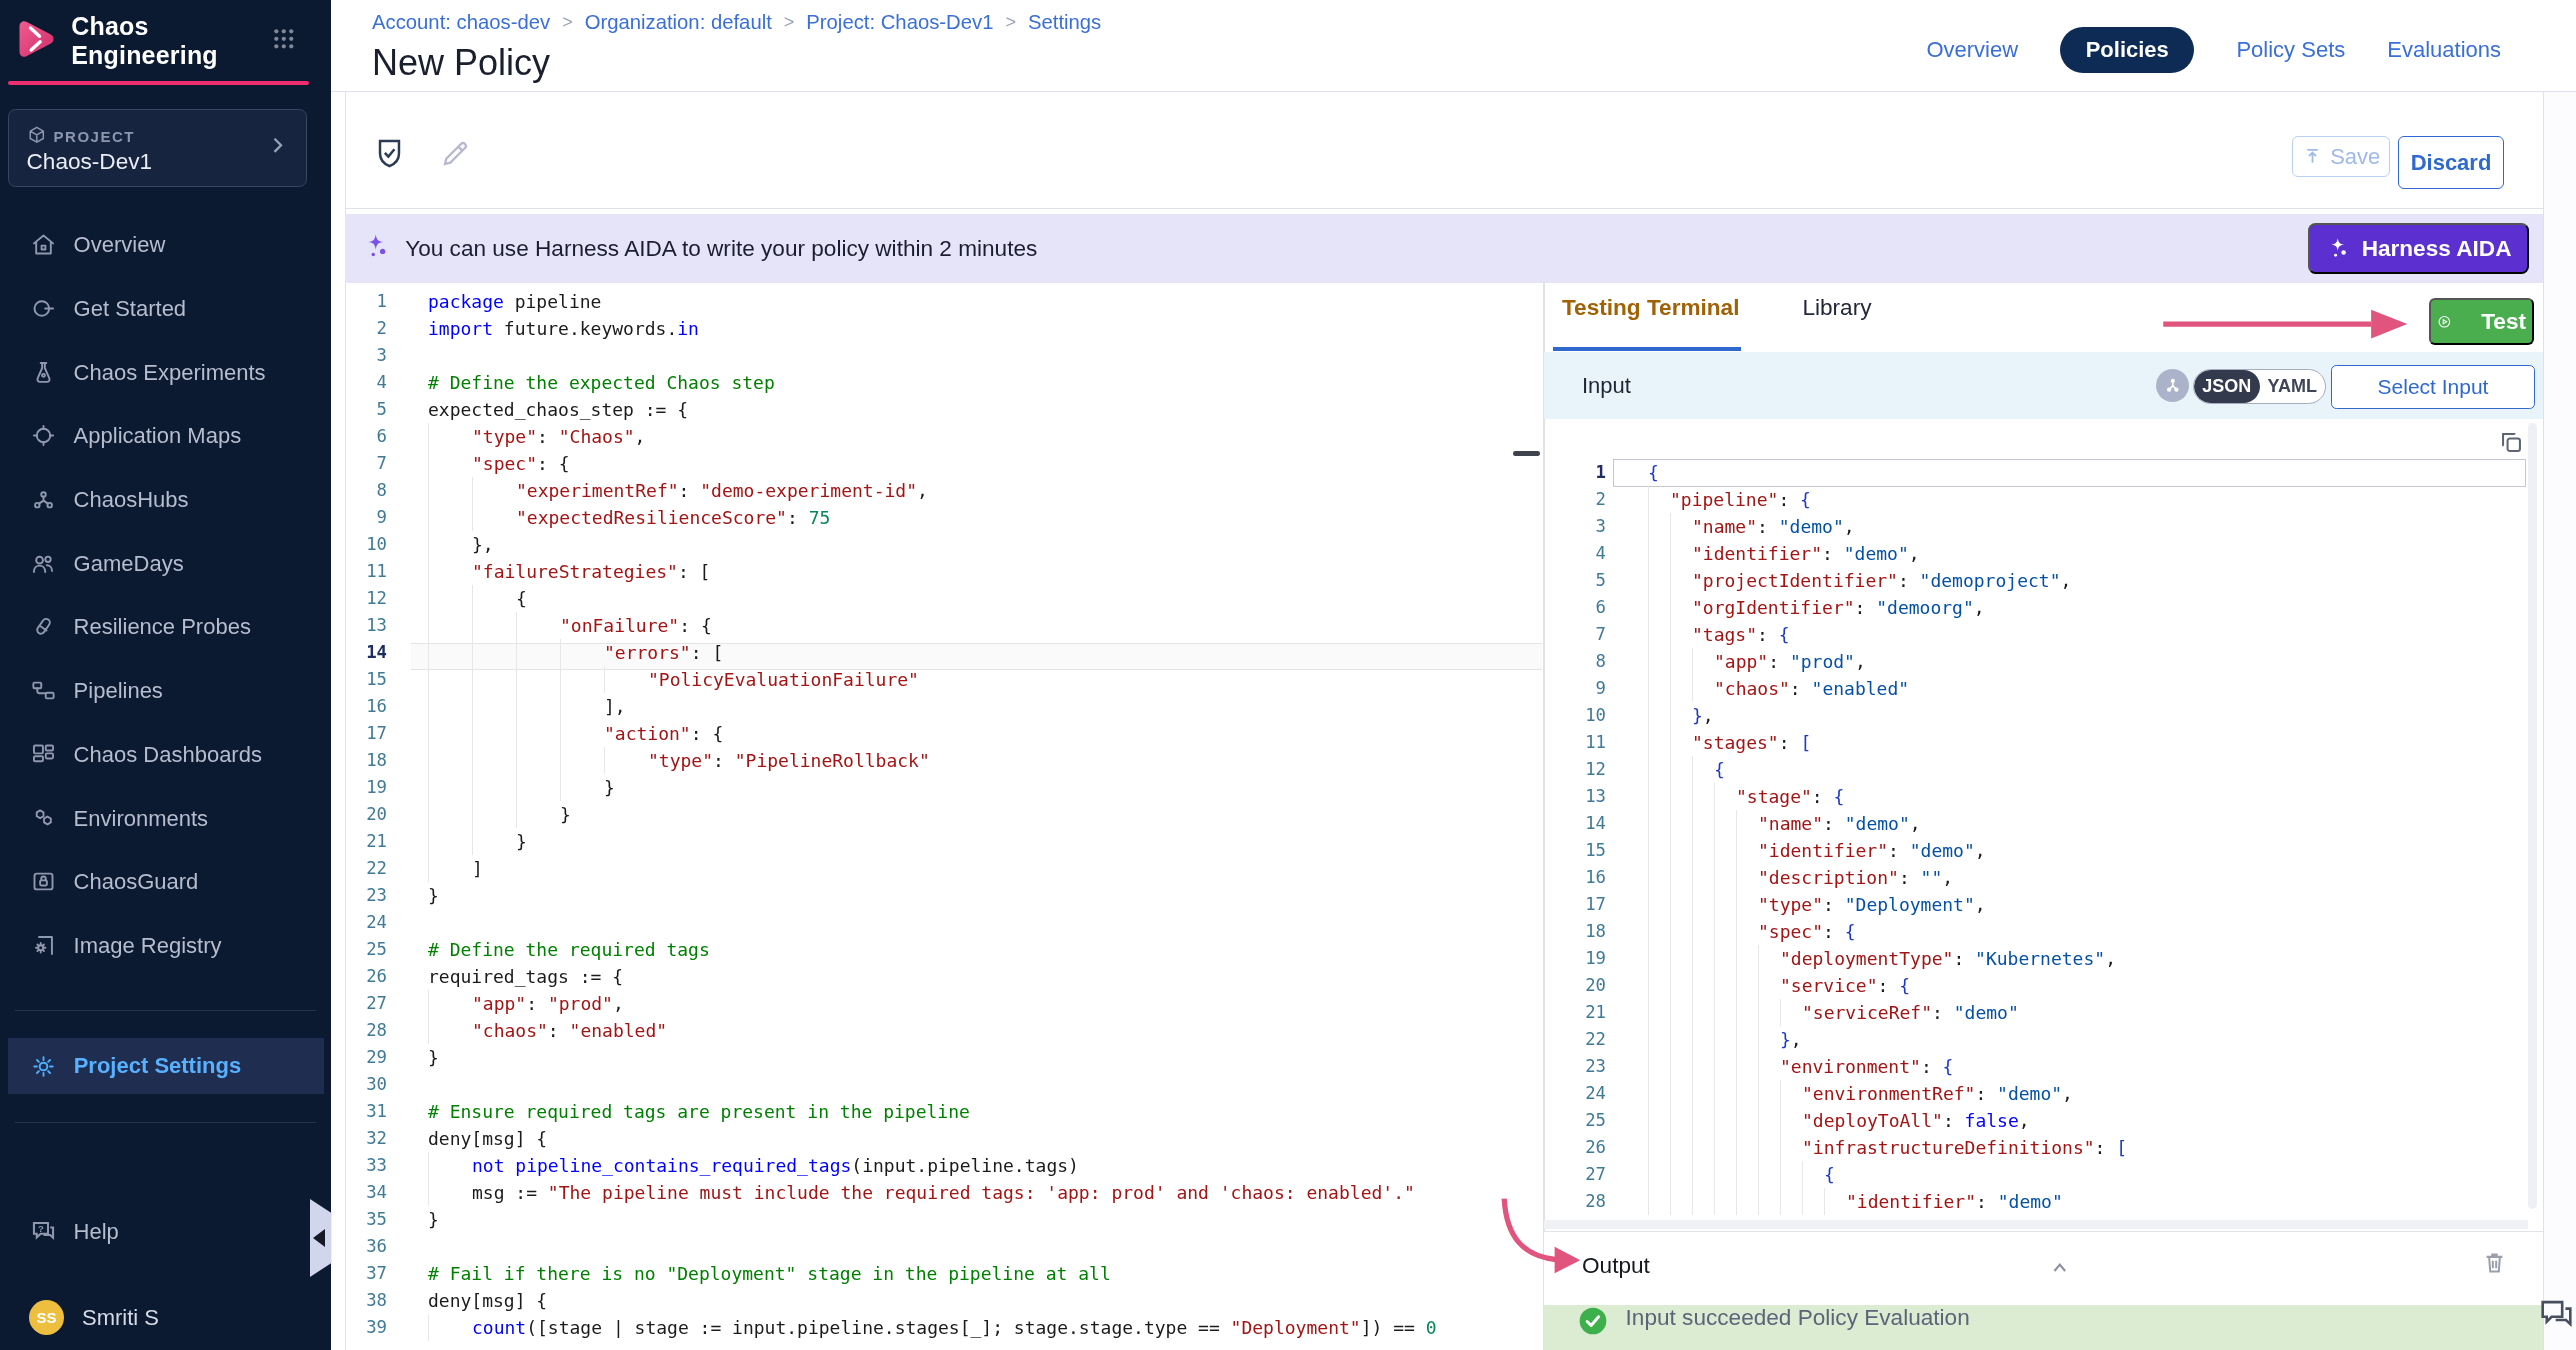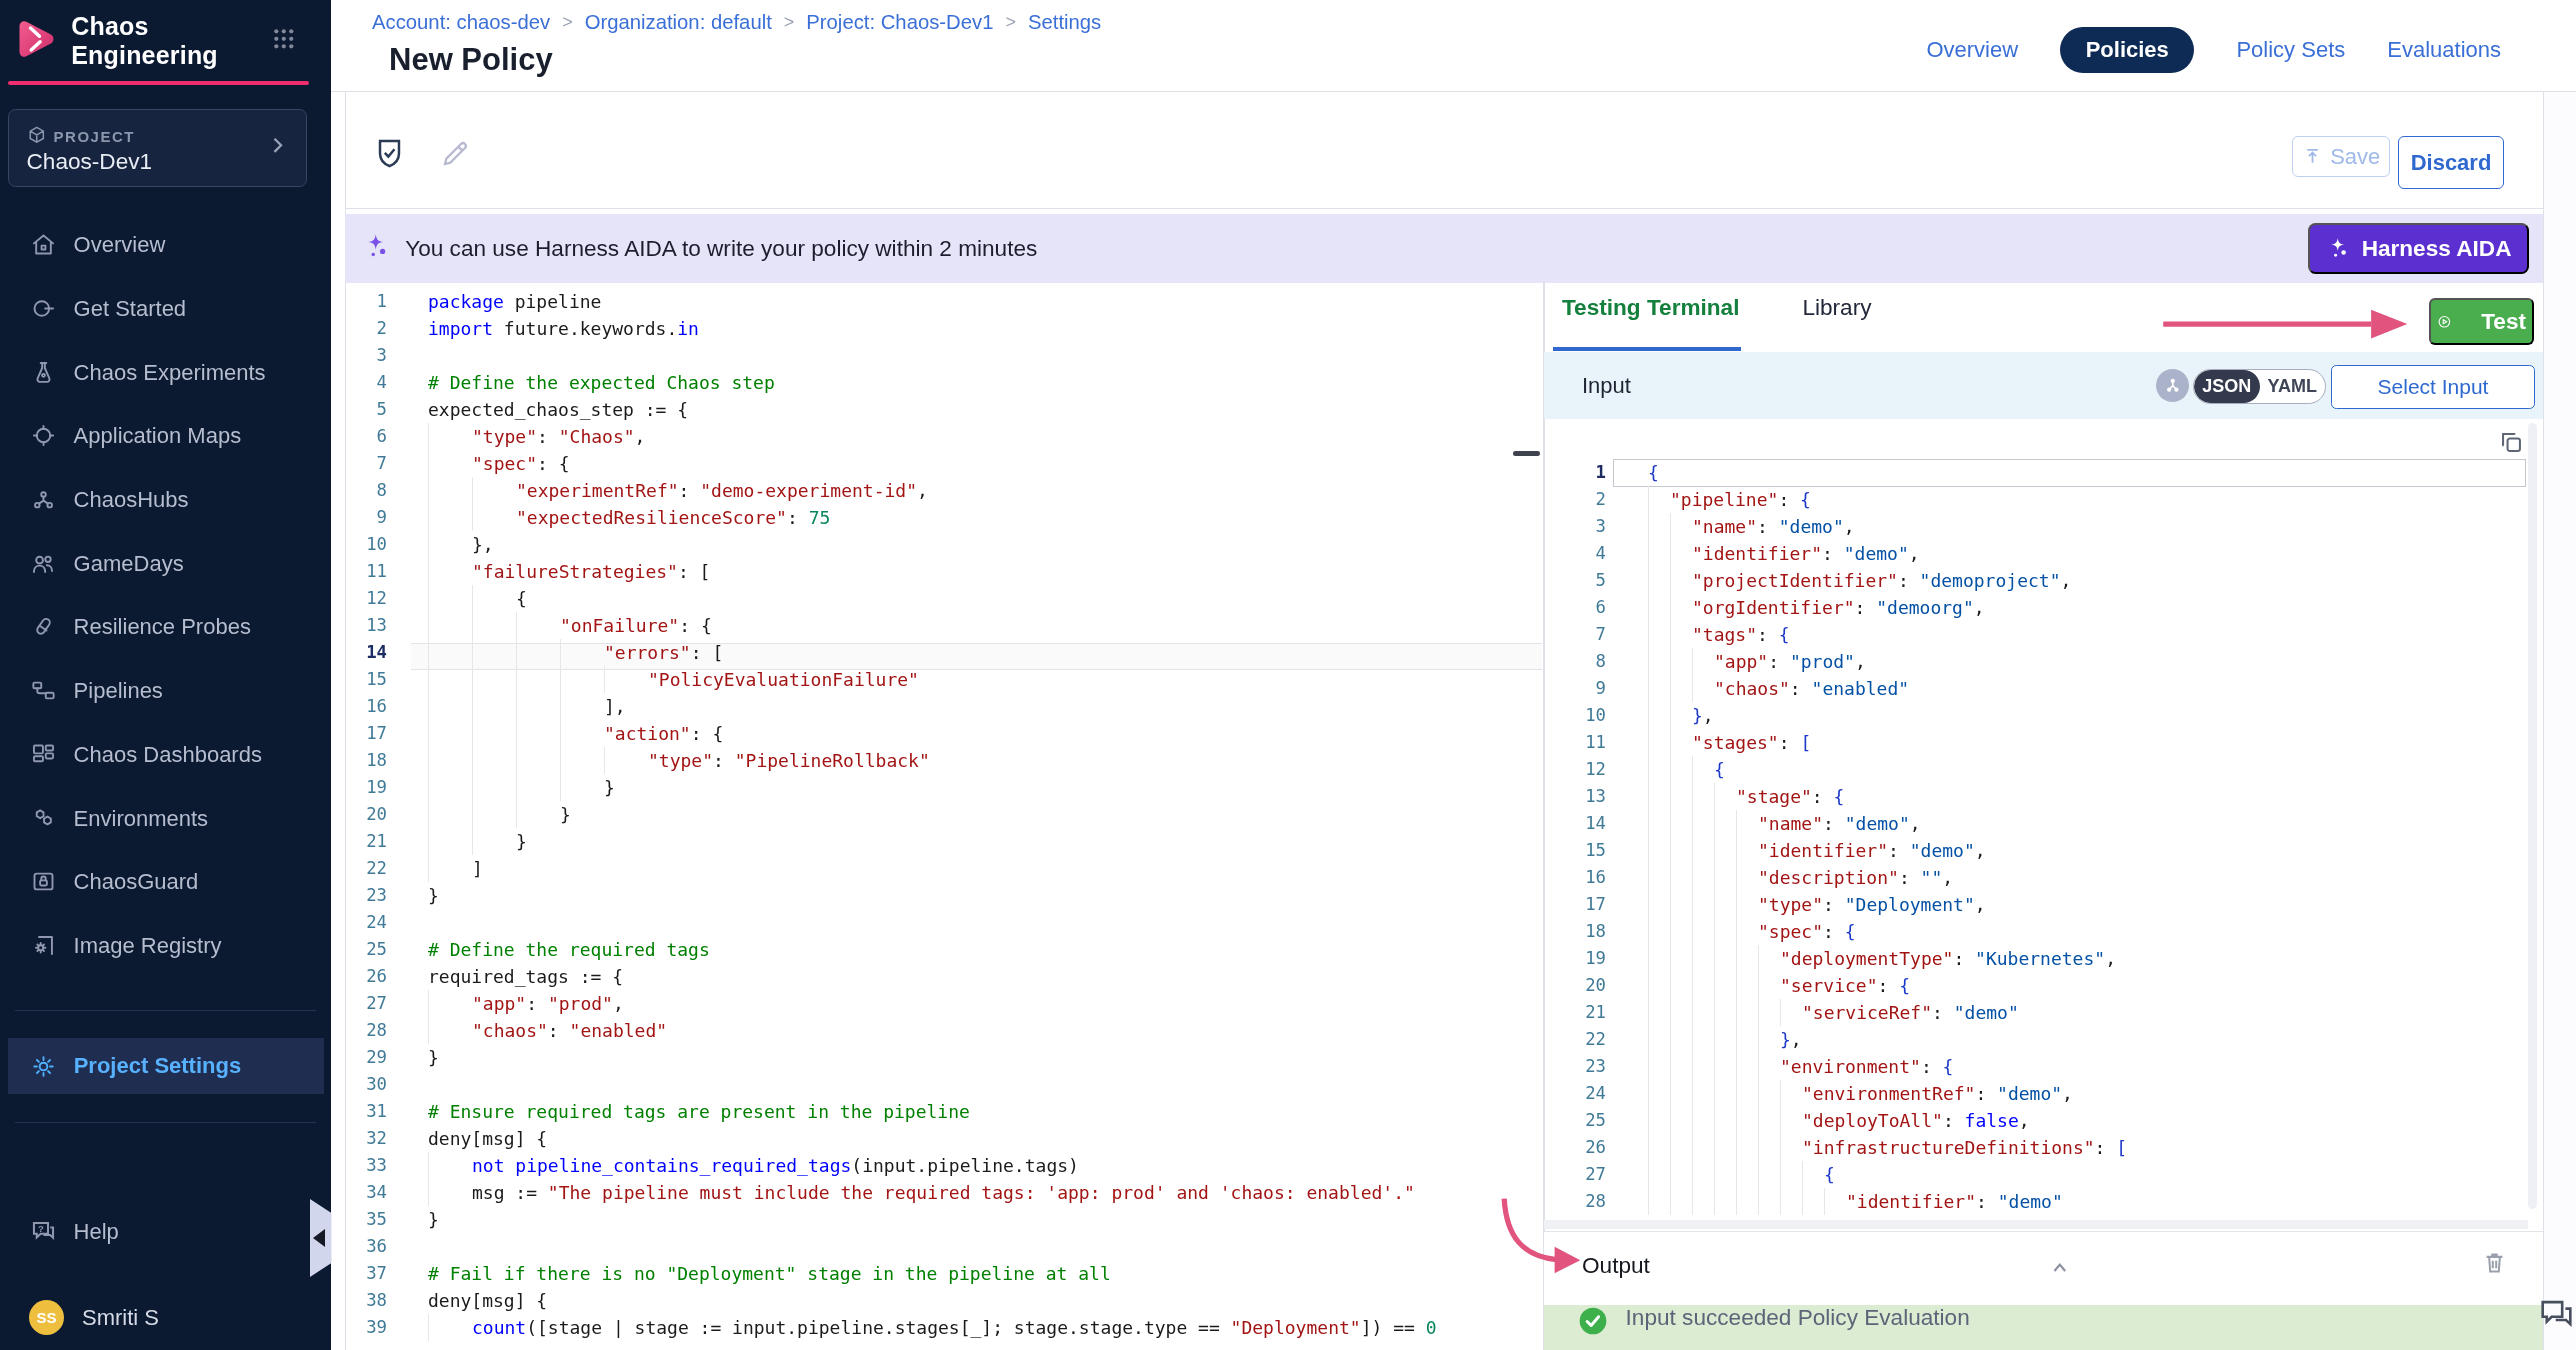--- a/index.html
+++ b/index.html
@@ -30,21 +30,21 @@
   #collapse-handle{left:310px;top:1199px;width:39px;height:78px;background:#d2d6ec;
      clip-path:polygon(0 0,55% 18%,55% 82%,0 100%);z-index:40;display:flex;align-items:center;}
   #collapse-arrow{width:0;height:0;border-top:9.8px solid transparent;border-bottom:9.8px solid transparent;
      border-right:12.8px solid #151a26;margin-left:3px;}
 
   
   #header{left:331px;top:0;width:2245px;height:91px;background:#fff;}
   #breadcrumb{position:absolute;left:41px;top:10.5px;display:flex;align-items:center;font-size:20.3px;}
   #breadcrumb .crumb{color:#3a6fd7;cursor:pointer;}
   #breadcrumb .sep{color:#98a0b3;margin:0 12px;font-size:18px;}
-  #page-title{position:absolute;left:41px;top:42px;font-size:31px;font-weight:bold;color:#1a1f2e;margin-left:17px;}
+  #page-title{position:absolute;left:41px;top:42px;font-size:36px;font-weight:normal;color:#1a1f2e;}
   #header-tabs{position:absolute;right:75px;top:27px;display:flex;align-items:center;font-size:22px;}
   #header-tabs .htab{color:#3a6fd7;margin-left:42px;cursor:pointer;white-space:nowrap;}
   #header-tabs .htab.active{background:#0d2b55;color:#fff;border-radius:752px;padding:9.8px 25.6px;font-weight:bold;}
   .hline{background:#dfe1e9;}
   .vline{background:#dfe1e9;}
 
   
   #toolbar-icons{left:372px;top:136px;display:flex;align-items:center;}
   #shield-btn{color:#2b3a55;}  #pencil-btn{color:#b6b9cf;margin-left:32px;}
   .btn{display:flex;align-items:center;justify-content:center;border-radius:6px;box-sizing:border-box;
@@ -71,21 +71,21 @@
   .tk-kw{color:#0000ff;} .tk-cm{color:#008000;} .tk-str{color:#a31515;} .tk-num{color:#098658;}
   .tk-pl{color:#1b1b1b;} .tk-key{color:#a31515;} .tk-val{color:#0451a5;} .tk-kwv{color:#0000ff;} .tk-br{color:#1d39c8;}
   #left-active-band{left:411px;top:643px;width:1131px;height:27px;background:#fafafa;
      border-top:0.8px solid #e4e4e6;border-bottom:0.8px solid #e4e4e6;box-sizing:border-box;}
   #right-active-border{left:1613px;top:459px;width:913px;height:28px;border:1.1px solid #c6c6cf;box-sizing:border-box;}
   #splitter-dash{left:1513px;top:451px;width:27px;height:5.3px;background:#3f434e;border-radius:2.3px;z-index:5;}
 
   
   #term-tabs{left:1562px;top:295px;display:flex;font-size:22.6px;align-items:center;}
   #term-tabs .ttab{margin-right:63px;color:#23273a;cursor:pointer;}
-  #term-tabs .ttab.active{color:#15803d;font-weight:bold;text-align:center;}
+  #term-tabs .ttab.active{color:#a16207;font-weight:bold;text-align:center;}
   #term-underline{left:1553px;top:347px;width:188px;height:3.8px;background:#2f69d0;}
   #test-btn{left:2429px;top:298px;width:105px;height:47px;background:#4aae4f;color:#fff;font-size:22.6px;font-weight:bold;gap:22px;}
   #test-btn svg{margin-right:7.5px;}
   #input-bar{left:1544px;top:352px;width:999px;height:67px;background:#e9f4fa;}
   #input-label{position:absolute;left:38px;top:21px;font-size:22px;color:#1f2433;}
   #fork-chip{position:absolute;left:612px;top:17.3px;width:33px;height:33px;border-radius:50%;background:#aab3c9;color:#fff;
      display:flex;align-items:center;justify-content:center;}
   #format-toggle{position:absolute;left:649px;top:16.6px;width:133px;height:35px;background:#fff;border:1.5px solid #a7adbd;
      border-radius:752px;display:flex;align-items:center;box-sizing:border-box;overflow:hidden;}
   .seg{flex:1;height:100%;display:flex;align-items:center;justify-content:center;font-size:18px;font-weight:bold;color:#3f4556;cursor:pointer;}

